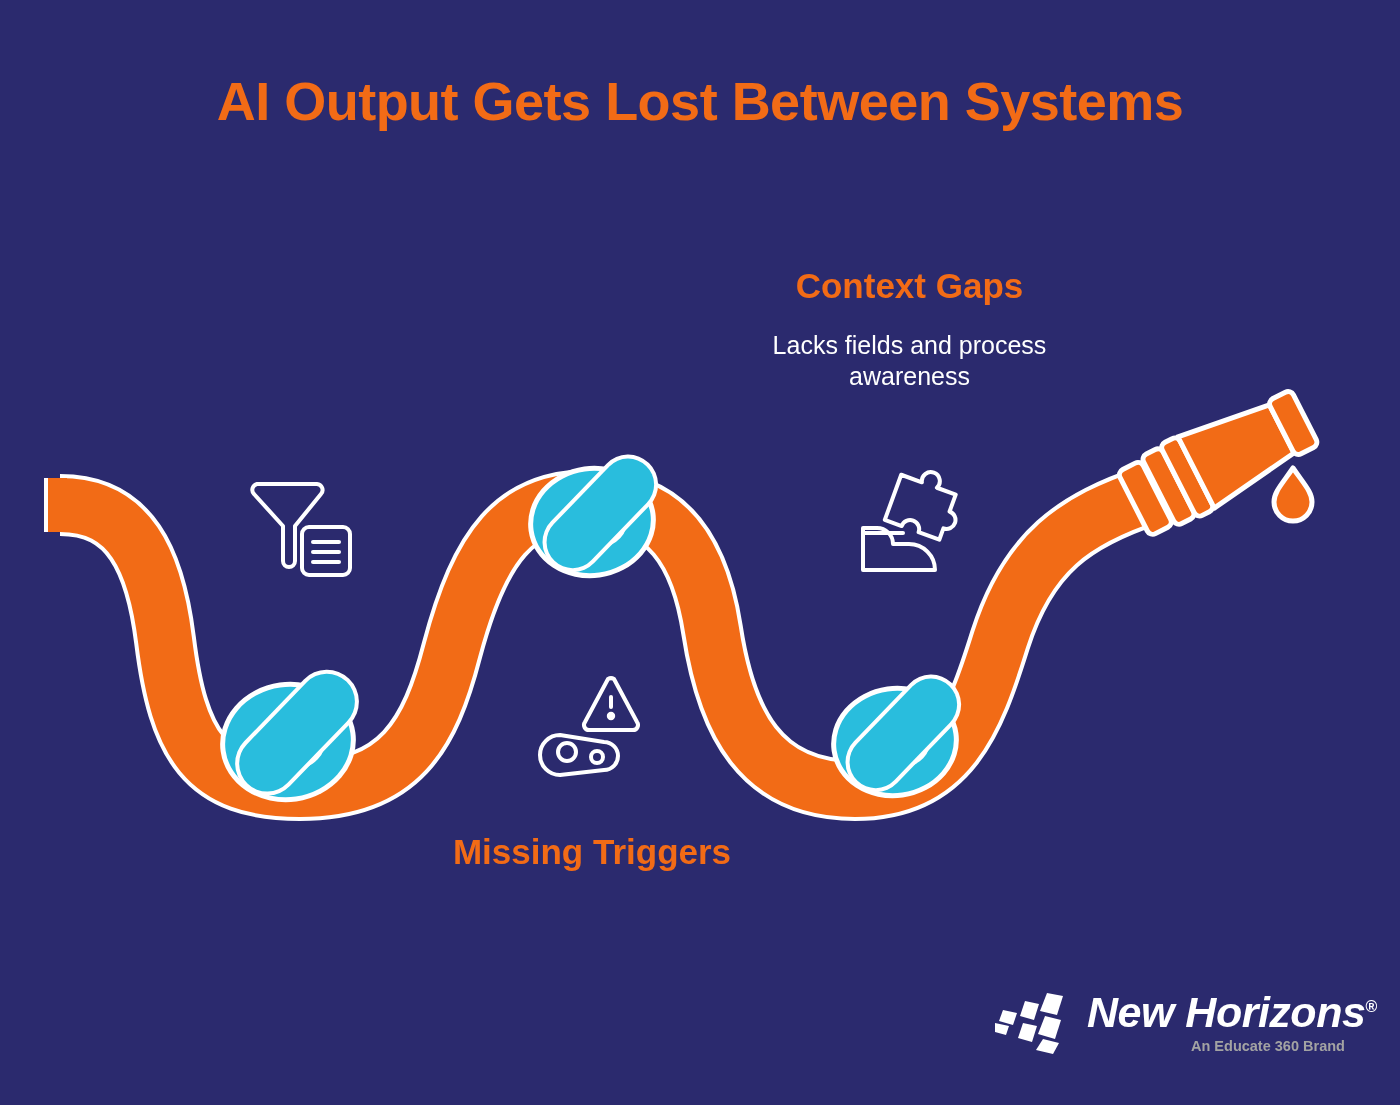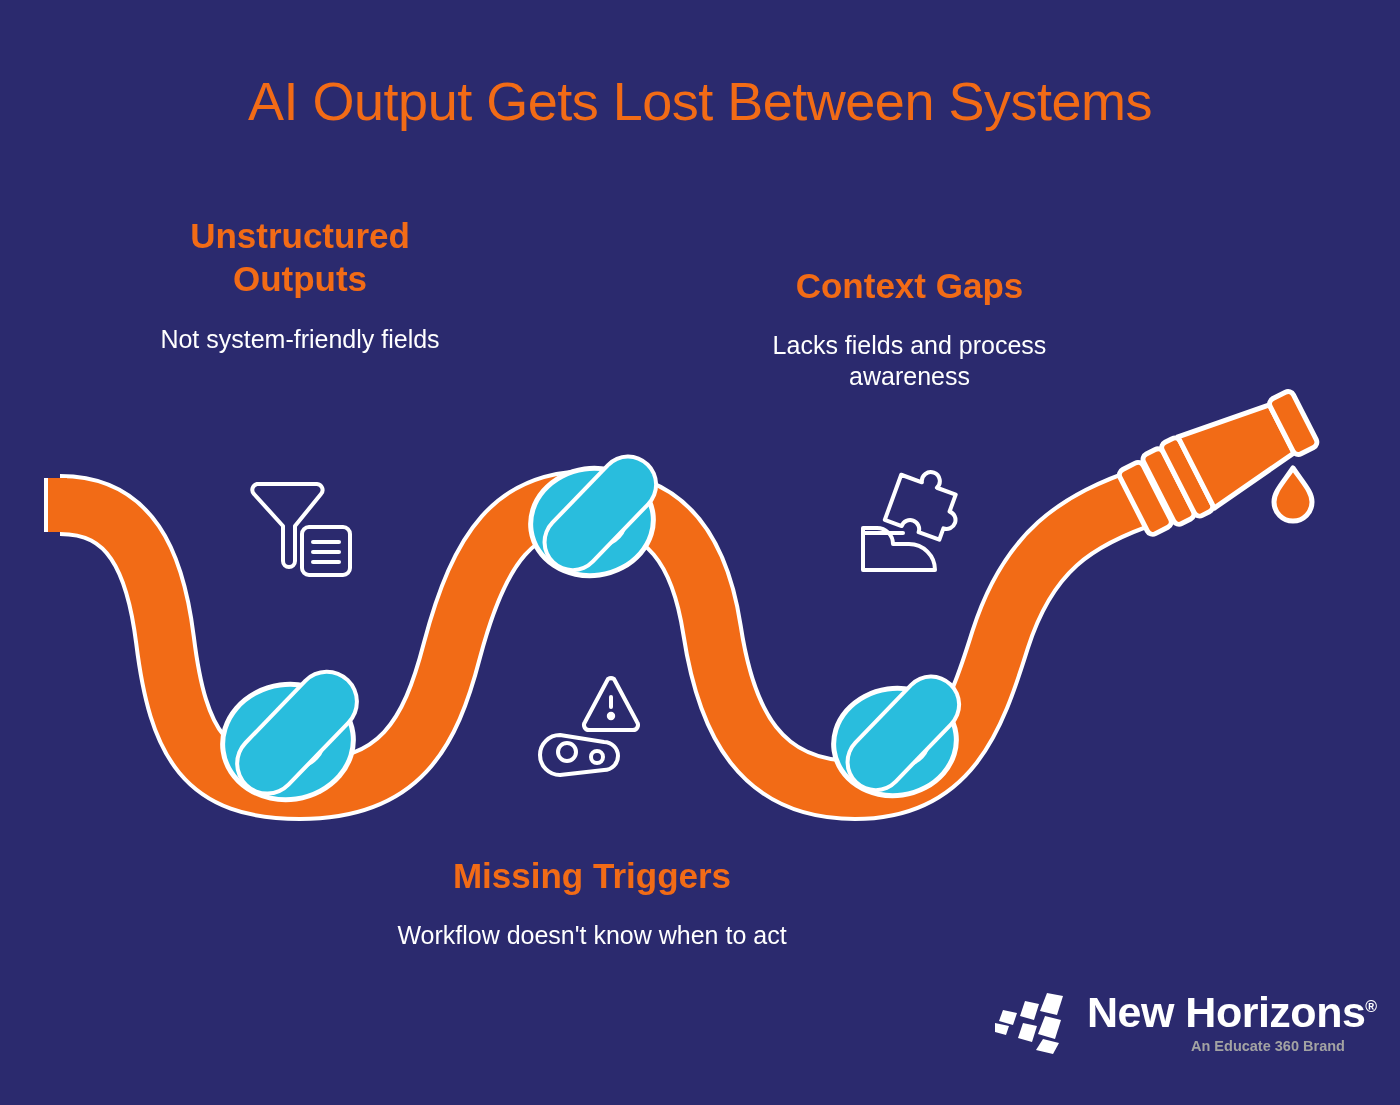--- a/index.html
+++ b/index.html
@@ -18,21 +18,21 @@
 
   
   #title {
     position: absolute;
     left: 0;
     top: 72px;
     width: 1400px;
     text-align: center;
     color: #f26b16;
     font-size: 54px;
-    font-weight: normal;
+    font-weight: bold;
     letter-spacing: -0.5px;
     line-height: 1.1;
   }
 
   
   .callout { position: absolute; text-align: center; }
   .callout .heading {
     color: #f26b16;
     font-weight: bold;
     font-size: 35px;
@@ -46,21 +46,21 @@
     line-height: 1.25;
     margin: 0;
   }
 
   #callout-unstructured { left: 135px; top: 215px; width: 330px; }
   #callout-unstructured .body { margin-top: 24px; }
 
   #callout-context { left: 722px; top: 265px; width: 375px; text-align: center; }
   #callout-context .body { margin-top: 22px; }
 
-  #callout-triggers { left: 392px; top: 855px; width: 400px; }
+  #callout-triggers { left: 392px; top: 831px; width: 400px; }
   #callout-triggers .body { margin-top: 22px; }
 
   
   #artwork {
     position: absolute;
     left: 0; top: 0;
     width: 1400px; height: 1105px;
   }
 
   
@@ -73,20 +73,21 @@
   }
   #logo-wordmark {
     position: absolute;
     left: 92px;
     top: -2px;
     color: #ffffff;
     font-size: 43px;
     font-weight: bold;
     letter-spacing: -0.5px;
     white-space: nowrap;
+    font-style: italic;
   }
   #logo-reg {
     font-size: 16px;
     vertical-align: super;
     font-weight: bold;
   }
   #logo-tagline {
     position: absolute;
     left: 196px;
     top: 48px;
@@ -228,33 +229,28 @@
       <path d="M 863,528 L 863,570 L 935,570
                A 26,26 0 0 0 909,544
                L 893,544
                A 16,16 0 0 0 877,528 Z"></path>
       <line x1="863" y1="533" x2="903" y2="533"></line>
     </g>
   </svg>
 
   <div id="title">AI Output Gets Lost Between Systems</div>
 
-  <div class="callout" id="callout-unstructured">
-    <p class="heading">Unstructured Outputs</p>
-    <p class="body">Not system-friendly fields</p>
-  </div>
 
   <div class="callout" id="callout-context">
     <p class="heading">Context Gaps</p>
     <p class="body">Lacks fields and process awareness</p>
   </div>
 
   <div class="callout" id="callout-triggers">
     <p class="heading">Missing Triggers</p>
-    <p class="body">Workflow doesn't know when to act</p>
   </div>
 
   <div id="logo">
     <svg id="logo-mark" viewBox="0 0 86 62" xmlns="http://www.w3.org/2000/svg">
       <g fill="#ffffff">
         <path d="M 52,1 L 68,4 L 62,23 L 45,19 Z"></path>
         <path d="M 50,24 L 66,28 L 60,47 L 43,42 Z"></path>
         <path d="M 48,47 L 64,51 L 58,62 L 41,58 Z"></path>
         <path d="M 30,9 L 44,12 L 39,28 L 25,24 Z"></path>
         <path d="M 28,31 L 42,34 L 37,50 L 23,46 Z"></path>

